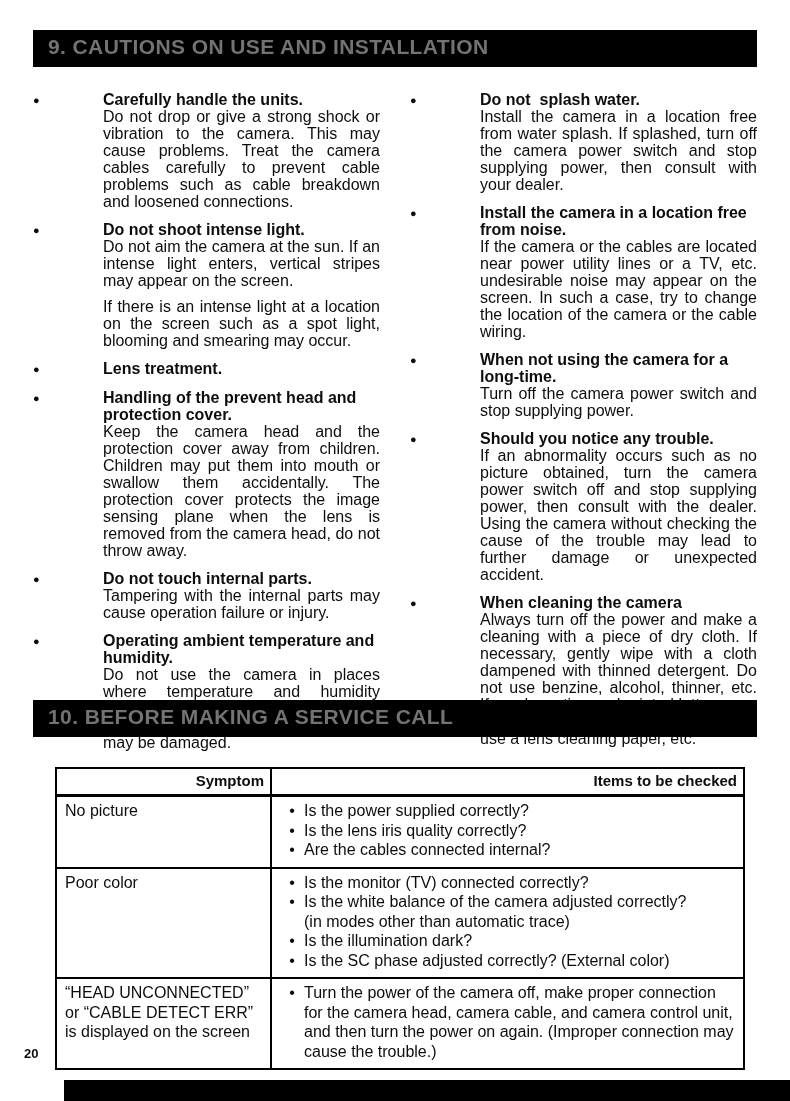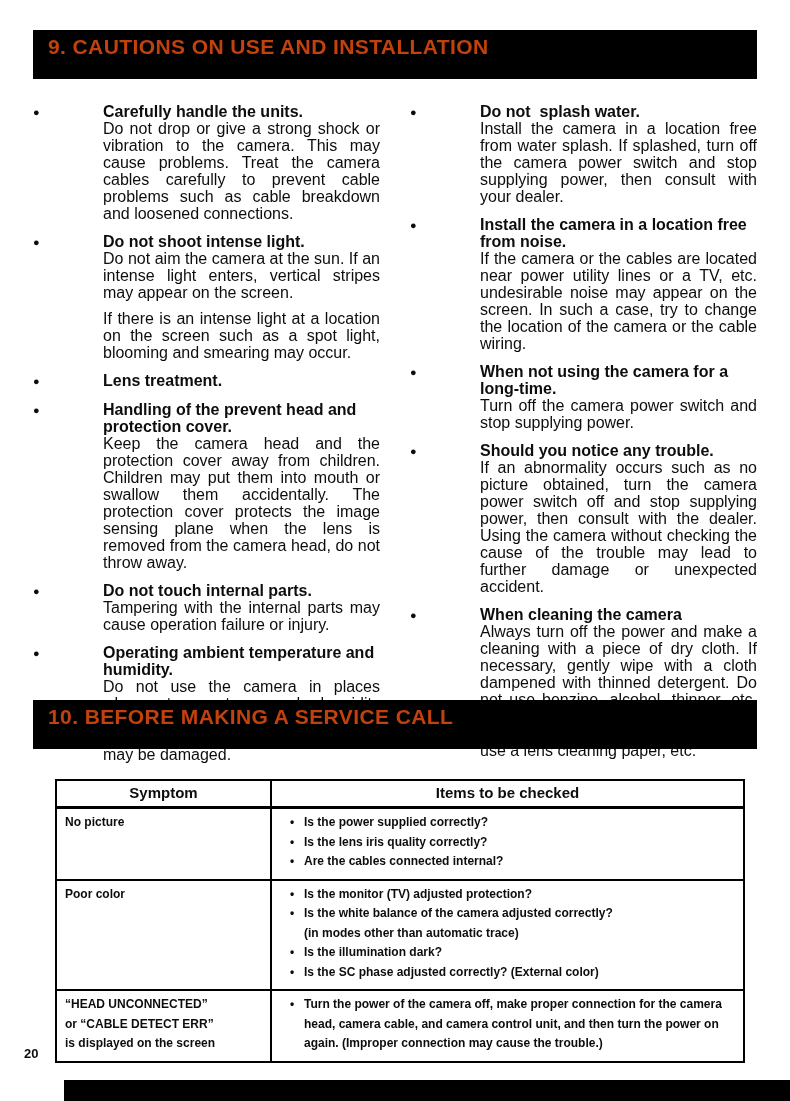--- a/index.html
+++ b/index.html
@@ -13,25 +13,25 @@
     overflow: hidden;
     font-family: "Liberation Sans", sans-serif;
     color: #0d0d0d;
   }
   .section { position: absolute; left: 33px; right: 33px; }
   .section9  { top: 30px; }
   .section10 { top: 700px; }
 
   .header-bar {
     background: #000000;
-    color: #c2410c;
+    color: #737373;
     font-weight: 700;
     font-size: 21px;
     letter-spacing: 0.4px;
-    padding: 5px 15px 20px 15px;
+    padding: 5px 15px 8px 15px;
   }
 
   .columns { display: flex; gap: 30px; padding-top: 24px; }
   .col { flex: 1 1 0; min-width: 0; }
 
   .item { display: flex; margin-bottom: 11px; }
   .bullet {
     flex: 0 0 26px;
     width: 26px;
     font-size: 11px;
@@ -47,30 +47,29 @@
     border-collapse: collapse;
     width: 690px;
     margin: 30px 0 0 22px;
     border: 2px solid #000;
   }
   .service-table th {
     border: 2px solid #000;
     border-bottom: 3px solid #000;
     font-size: 15px;
     font-weight: 700;
-    text-align: center;
+    text-align: right;
     padding: 3px 6px 5px 6px;
   }
   .service-table td {
     border: 2px solid #000;
     vertical-align: top;
-    font-size: 12px;
+    font-size: 16px;
     line-height: 19.5px;
     padding: 4px 8px 7px 8px;
-    font-weight: bold;
   }
   td.symptom-cell { width: 215px; white-space: pre-line; }
   .check-item { display: flex; }
   .li-bullet { flex: 0 0 24px; text-align: center; }
   .li-text { flex: 1; white-space: pre-line; }
 
   .page-number {
     position: absolute;
     left: 24px;
     top: 1046px;
@@ -207,21 +206,21 @@
                 <span class="li-bullet">•</span>
                 <span class="li-text">Are the cables connected internal?</span>
               </div>
             </td>
           </tr>
           <tr>
             <td class="symptom-cell">Poor color</td>
             <td class="items-cell">
               <div class="check-item">
                 <span class="li-bullet">•</span>
-                <span class="li-text">Is the monitor (TV) adjusted protection?</span>
+                <span class="li-text">Is the monitor (TV) connected correctly?</span>
               </div>
               <div class="check-item">
                 <span class="li-bullet">•</span>
                 <span class="li-text">Is the white balance of the camera adjusted correctly?
 (in modes other than automatic trace)</span>
               </div>
               <div class="check-item">
                 <span class="li-bullet">•</span>
                 <span class="li-text">Is the illumination dark?</span>
               </div>

